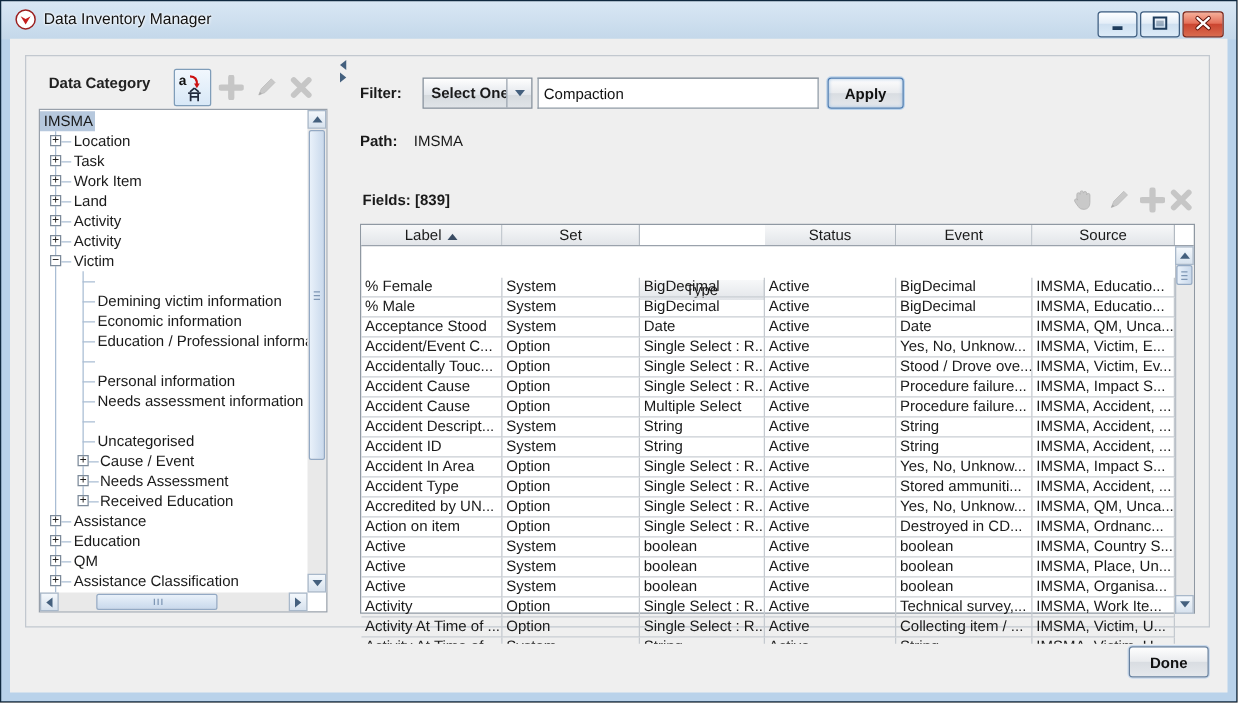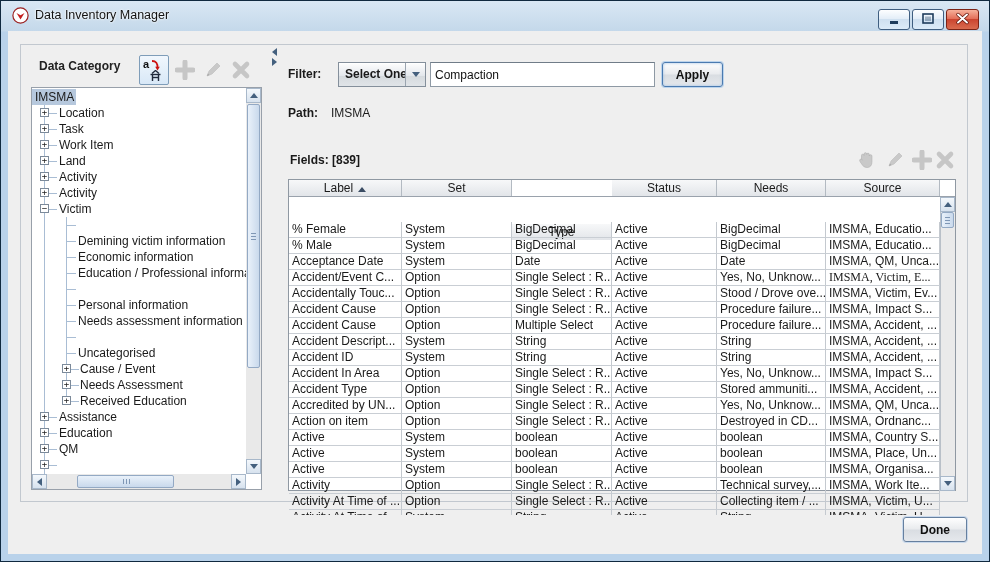--- a/index.html
+++ b/index.html
@@ -165,21 +165,21 @@
               <div class="tree-row"><span class="tick" style="left: 34px; width: 10px;"></span><span class="tree-label lbl-leaf">Personal information</span></div>
               <div class="tree-row"><span class="tick" style="left: 34px; width: 10px;"></span><span class="tree-label lbl-leaf">Needs assessment information</span></div>
               <div class="tree-row"><span class="tick" style="left: 34px; width: 10px;"></span></div>
               <div class="tree-row"><span class="tick" style="left: 34px; width: 10px;"></span><span class="tree-label lbl-leaf">Uncategorised</span></div>
               <div class="tree-row"><span class="tick" style="left: 39px; width: 8px;"></span><span class="expander exp-l2">+</span><span class="tree-label lbl-l2e">Cause / Event</span></div>
               <div class="tree-row"><span class="tick" style="left: 39px; width: 8px;"></span><span class="expander exp-l2">+</span><span class="tree-label lbl-l2e">Needs Assessment</span></div>
               <div class="tree-row"><span class="tick" style="left: 39px; width: 8px;"></span><span class="expander exp-l2">+</span><span class="tree-label lbl-l2e">Received Education</span></div>
               <div class="tree-row"><span class="tick" style="left: 17px; width: 8px;"></span><span class="expander exp-l1">+</span><span class="tree-label lbl-l1">Assistance</span></div>
               <div class="tree-row"><span class="tick" style="left: 17px; width: 8px;"></span><span class="expander exp-l1">+</span><span class="tree-label lbl-l1">Education</span></div>
               <div class="tree-row"><span class="tick" style="left: 17px; width: 8px;"></span><span class="expander exp-l1">+</span><span class="tree-label lbl-l1">QM</span></div>
-              <div class="tree-row"><span class="tick" style="left: 17px; width: 8px;"></span><span class="expander exp-l1">+</span></div>
+              <div class="tree-row"><span class="tick" style="left: 17px; width: 8px;"></span><span class="expander exp-l1">+</span><span class="tree-label lbl-l1">Assistance Classification</span></div>
               <div class="tree-row"><span class="tree-label lbl-l1">Cause Classification</span></div>
             </div>
         </div>
 
         <div class="sb" style="right:0;top:0;width:15px;bottom:15px;">
           <div class="sb-btn" style="top:0;">
               <span class="tri up"></span>
             </div>
           <div class="sb-thumb" style="left:1px;width:13px;top:16px;height:264px;">
               <span class="grip-h"></span>
@@ -243,55 +243,55 @@
             <path d="M4 4 L16 16 M16 4 L4 16" stroke="#c6c6c6" stroke-width="4.6" stroke-linecap="round"></path>
           </svg>
       </span>
 
       <div class="ftable">
         <div class="thead" id="tbl-head">
             <div class="th" style="width: 113px;"><span>Label</span><span class="sort-asc"></span></div>
             <div class="th" style="width: 110px;"><span>Set</span></div>
             <div class="th" style="width: 100px; margin-top: 44px;"><span>Type</span></div>
             <div class="th" style="width: 105px;"><span>Status</span></div>
-            <div class="th" style="width: 109px;"><span>Needs</span></div>
+            <div class="th" style="width: 109px;"><span>Event</span></div>
             <div class="th" style="width: 114px;"><span>Source</span></div>
           </div>
         <div class="tbody" id="tbl-body">
             <div class="tr">
               <div class="td" style="width: 113px;">% Female</div>
               <div class="td" style="width: 110px;">System</div>
               <div class="td" style="width: 100px;">BigDecimal</div>
               <div class="td" style="width: 105px;">Active</div>
               <div class="td" style="width: 109px;">BigDecimal</div>
               <div class="td" style="width: 114px;">IMSMA, Educatio...</div>
             </div>
             <div class="tr">
               <div class="td" style="width: 113px;">% Male</div>
               <div class="td" style="width: 110px;">System</div>
               <div class="td" style="width: 100px;">BigDecimal</div>
               <div class="td" style="width: 105px;">Active</div>
               <div class="td" style="width: 109px;">BigDecimal</div>
               <div class="td" style="width: 114px;">IMSMA, Educatio...</div>
             </div>
             <div class="tr">
-              <div class="td" style="width: 113px;">Acceptance Date</div>
+              <div class="td" style="width: 113px;">Acceptance Stood</div>
               <div class="td" style="width: 110px;">System</div>
               <div class="td" style="width: 100px;">Date</div>
               <div class="td" style="width: 105px;">Active</div>
               <div class="td" style="width: 109px;">Date</div>
               <div class="td" style="width: 114px;">IMSMA, QM, Unca...</div>
             </div>
             <div class="tr">
               <div class="td" style="width: 113px;">Accident/Event C...</div>
               <div class="td" style="width: 110px;">Option</div>
               <div class="td" style="width: 100px;">Single Select : R...</div>
               <div class="td" style="width: 105px;">Active</div>
               <div class="td" style="width: 109px;">Yes, No, Unknow...</div>
-              <div class="td" style="width: 114px; font-family: Liberation Serif, serif;">IMSMA, Victim, E...</div>
+              <div class="td" style="width: 114px;">IMSMA, Victim, E...</div>
             </div>
             <div class="tr">
               <div class="td" style="width: 113px;">Accidentally Touc...</div>
               <div class="td" style="width: 110px;">Option</div>
               <div class="td" style="width: 100px;">Single Select : R...</div>
               <div class="td" style="width: 105px;">Active</div>
               <div class="td" style="width: 109px;">Stood / Drove ove...</div>
               <div class="td" style="width: 114px;">IMSMA, Victim, Ev...</div>
             </div>
             <div class="tr">

